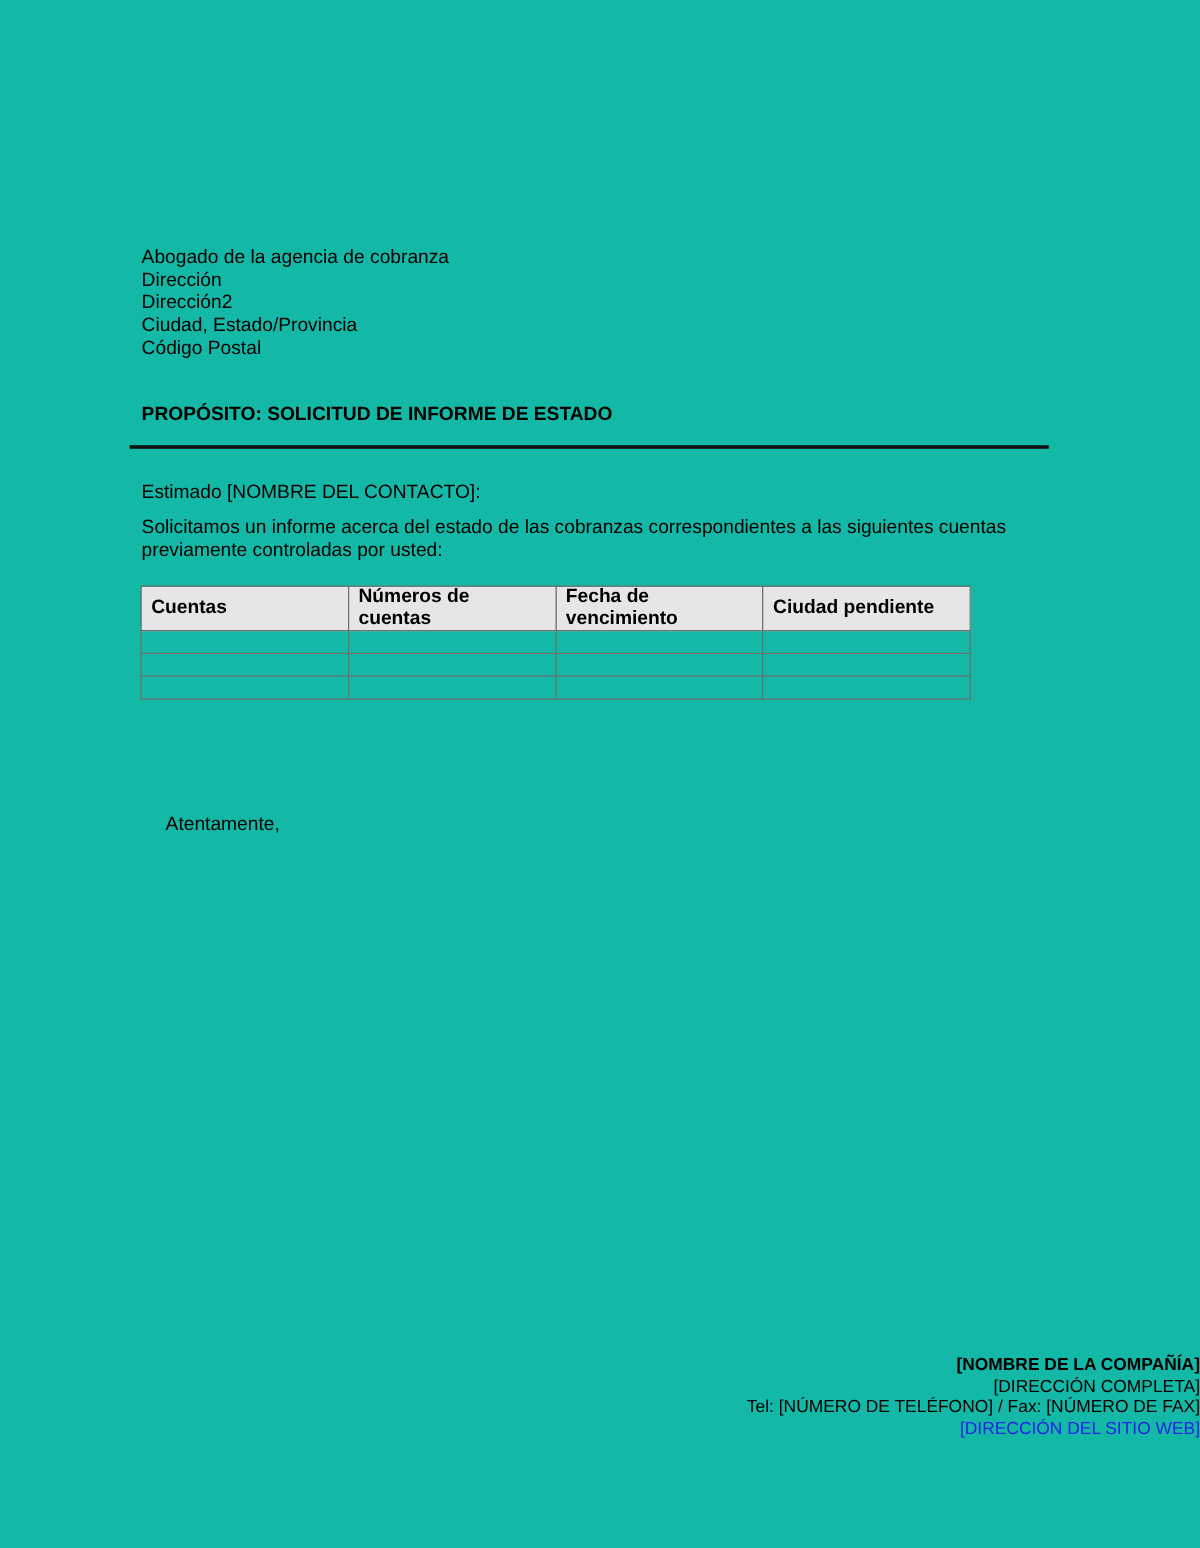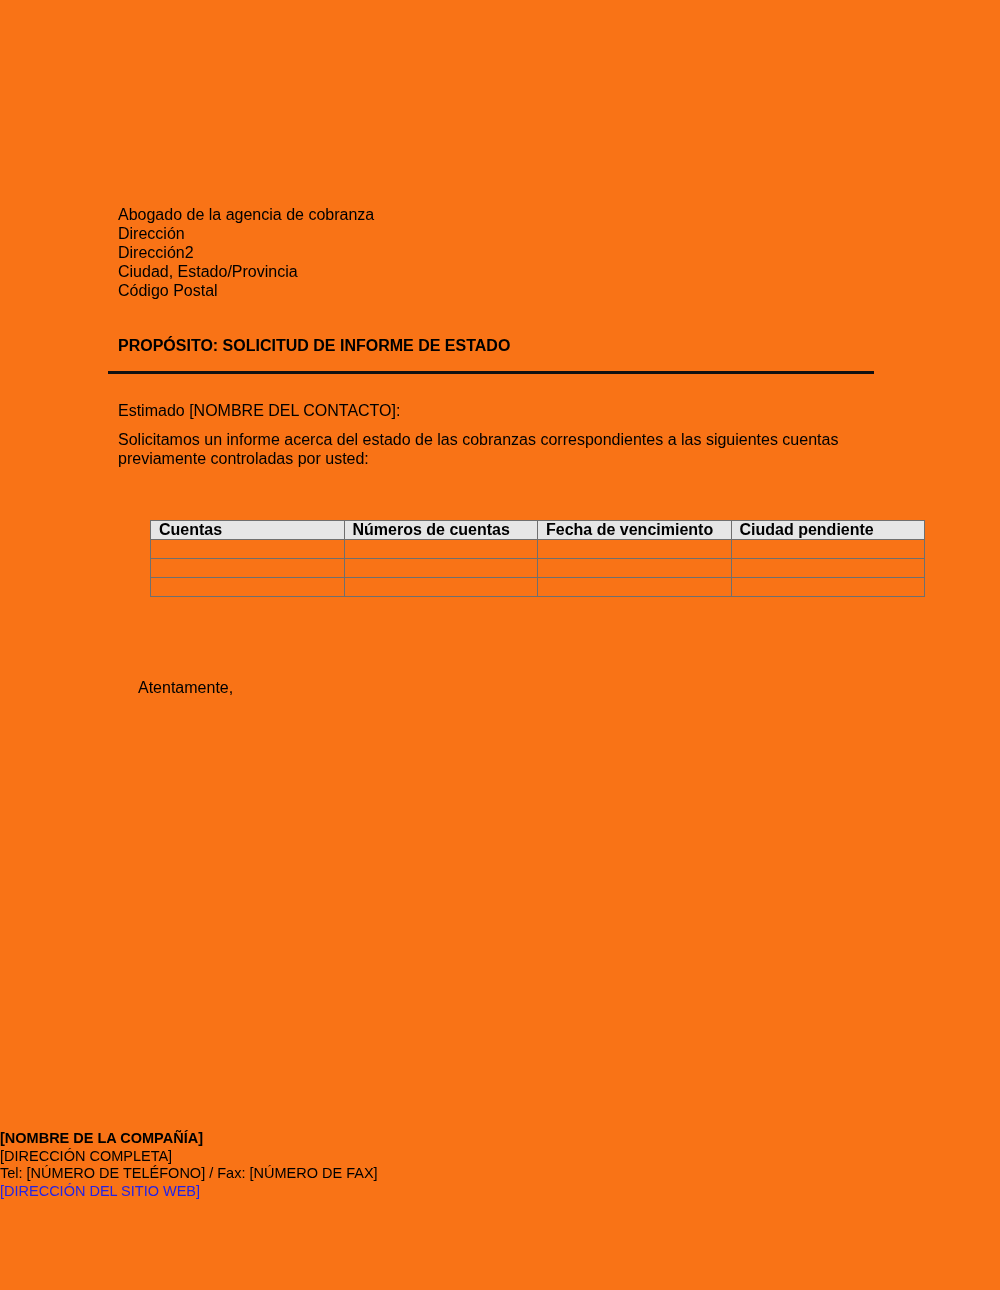--- a/index.html
+++ b/index.html
@@ -12,21 +12,21 @@
       height: 1290px;
       position: relative;
       font-family: "Liberation Sans", sans-serif;
       color: #000000;
       overflow: hidden;
     }
     .page {
       position: absolute;
       left: 0; top: 0;
       width: 1000px; height: 1290px;
-      background: #f97316;
+      background: #14b8a6;
     }
     .block {
       position: absolute;
       left: 118px;
       font-size: 16px;
       line-height: 19px;
     }
     .block div { white-space: nowrap; }
     .recipient { top: 205px; }
     .purpose {
@@ -45,25 +45,24 @@
       width: 766px;
       height: 3px;
       background: #111111;
     }
     .salutation { top: 401px; }
     .body-text { top: 430px; width: 760px; }
     .body-text div { white-space: normal; }
     table.accounts {
       position: absolute;
       left: 117px;
-      top: 520px;
-      width: 775px;
+      top: 488px;
+      width: 692px;
       border-collapse: collapse;
       font-size: 16px;
-      margin-left: 33px;
     }
     table.accounts th, table.accounts td {
       border: 1px solid #6f6f6f;
       height: 18px;
       padding: 0 8px;
       line-height: 18px;
     }
     table.accounts th {
       background: #e6e6e6;
       font-weight: bold;
@@ -71,21 +70,21 @@
     }
     table.accounts th.first { text-align: left; }
     table.accounts col { width: 25%; }
     .closing { top: 678px; margin-left: 20px; }
     .signature { top: 771px; }
     .footer {
       position: absolute;
       left: 0;
       top: 1130px;
       width: 1000px;
-      text-align: left;
+      text-align: right;
       font-size: 14.5px;
       line-height: 17.5px;
     }
     .footer .company { font-weight: bold; }
     .footer .web {
       color: #2323e6;
       text-decoration: none;
     }
   </style>
 </head>

